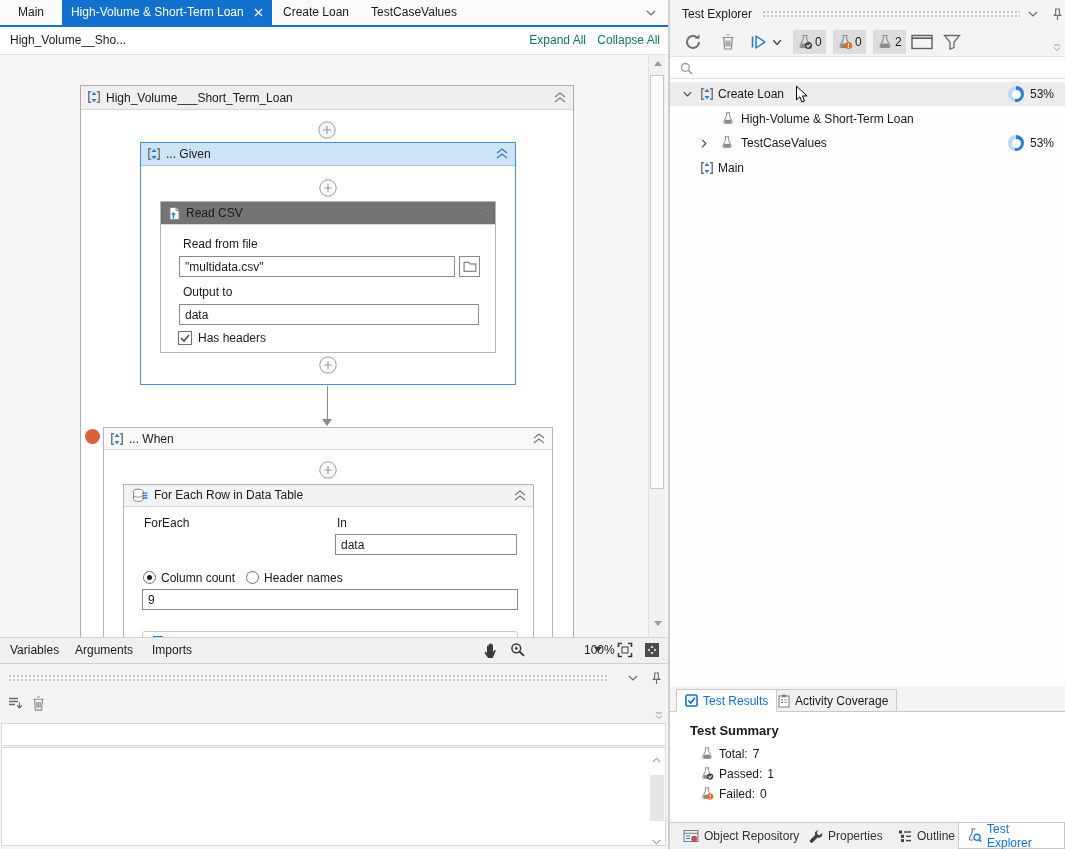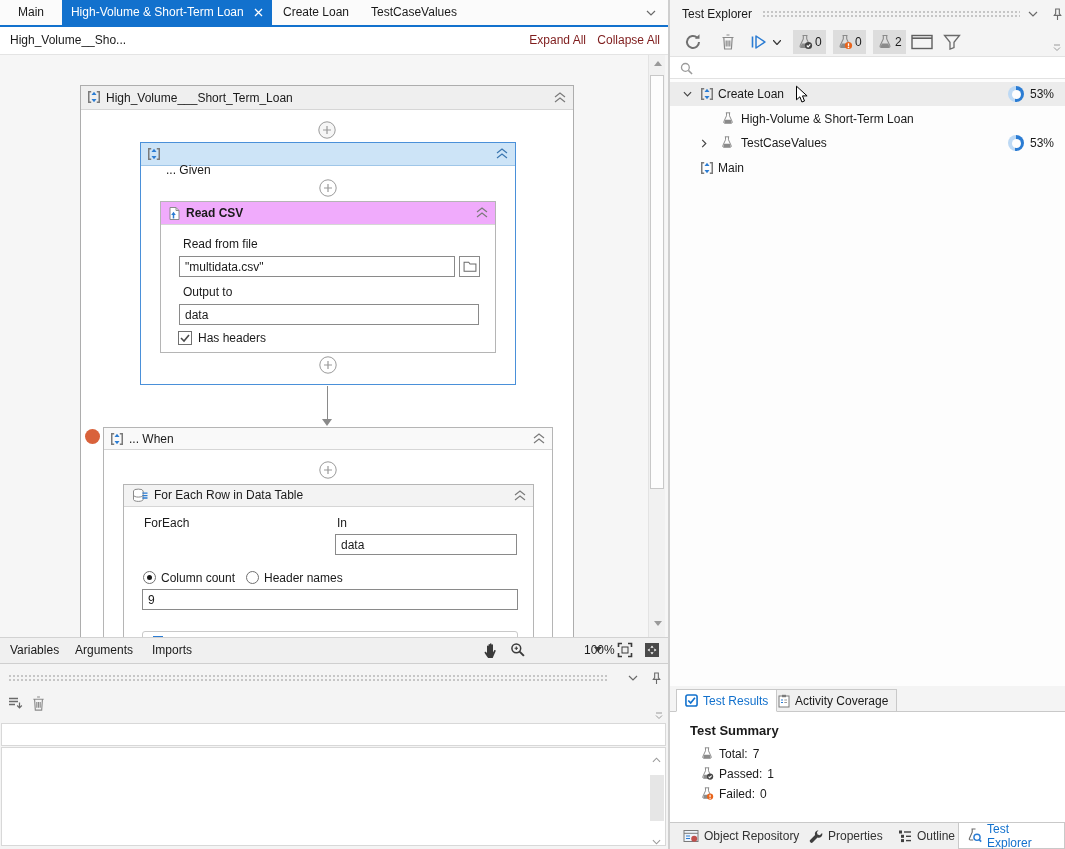--- a/index.html
+++ b/index.html
@@ -8,21 +8,21 @@
   .abs { position:absolute; }
 
   
   .left-pane { position:absolute; left:0; top:0; width:668px; height:849px; background:#fff; }
   .tabbar { position:absolute; left:0; top:0; width:668px; height:25px; background:#fbfbfb; }
   .tab { position:absolute; top:0; height:25px; line-height:25px; text-align:center; color:#1a1a1a; cursor:default; }
   .tab.active { background:#1271cd; color:#fff; }
   .tab-underline { position:absolute; left:0; top:25px; width:668px; height:2px; background:#1271cd; }
   .breadcrumb-bar { position:absolute; left:0; top:27px; width:668px; height:28px; background:#fff; border-bottom:1px solid #e4e4e4; }
   .crumb { position:absolute; left:10px; top:6px; }
-  .bc-link { position:absolute; top:6px; color:#7f1d1d; }
+  .bc-link { position:absolute; top:6px; color:#0f766e; }
 
   .canvas { position:absolute; left:0; top:55px; width:668px; height:582px; background:#f6f6f6; overflow:hidden; }
   .seq-box { position:absolute; background:#fff; border:1px solid #adadad; }
   .seq-header { position:relative; height:24px; background:#efefef; border-bottom:1px solid #d6d6d6; }
   .seq-header.blue { background:#cde4f7; border-bottom:1px solid #9fc6e8; }
   .seq-header.white { background:#f9f9f9; }
   .hdr-title { position:absolute; left:25px; top:5px; white-space:nowrap; }
   .hdr-icon { position:absolute; left:6px; top:4px; }
   .hdr-collapse { position:absolute; right:7px; top:6px; }
   .plus-circle { position:absolute; width:18px; height:18px; }
@@ -137,37 +137,37 @@
       <div class="seq-box" style="left:140px;top:87px;width:376px;height:243px;border-color:#4a90d9;">
         <div class="seq-header blue" style="height:23px;">
           <span class="hdr-icon" style="top:4px;">
             <svg width="14" height="14" viewBox="0 0 14 14">
                 <path d="M1 1h3.2v1.5H2.5v9h1.7V13H1z" fill="#7a7a7a"></path>
                 <path d="M13 1H9.8v1.5h1.7v9H9.8V13H13z" fill="#7a7a7a"></path>
                 <path d="M7 1.8l2.5 3.2h-5z" fill="#2b7cd3"></path>
                 <path d="M7 12.2L4.5 9h5z" fill="#2b7cd3"></path>
               </svg>
           </span>
-          <span class="hdr-title" style="top:20px;text-align:right;">... Given</span>
+          <span class="hdr-title" style="top:4px;text-align:right;">... Given</span>
           <span class="hdr-collapse" style="top:5px;">
             <svg width="12" height="11" viewBox="0 0 12 11">
                 <path d="M1 5l5-4 5 4M1 10l5-4 5 4" stroke="#3a76b0" fill="none" stroke-width="1.2"></path>
               </svg>
           </span>
         </div>
 
         <div class="plus-circle" style="left:178px;top:36px;">
           <svg width="18" height="18" viewBox="0 0 18 18">
               <circle cx="9" cy="9" r="8.2" fill="#fff" stroke="#9a9a9a"></circle>
               <path d="M9 5v8M5 9h8" stroke="#9a9a9a" stroke-width="1.2"></path>
             </svg>
         </div>
 
         <div class="seq-box" style="left:19px;top:58px;width:336px;height:152px;border-color:#b5b5b5;">
-          <div class="seq-header" style="height:23px;background:#f0abfc;font-weight:bold;">
+          <div class="seq-header" style="height:23px;background:#737373;">
             <span class="hdr-icon" style="top:4px;">
               <svg width="15" height="15" viewBox="0 0 15 15">
                   <path d="M3 1.5h6l3 3v9H3z" fill="#fff" stroke="#8a8a8a"></path>
                   <path d="M9 1.5v3h3" fill="none" stroke="#8a8a8a"></path>
                   <path d="M6.5 12.5V8" stroke="#2b7cd3" stroke-width="1.5"></path>
                   <path d="M6.5 5.8l2.3 3.1H4.2z" fill="#2b7cd3"></path>
                 </svg>
             </span>
             <span class="hdr-title" style="top:4px;">Read CSV</span>
             <span class="hdr-collapse" style="top:5px;">

